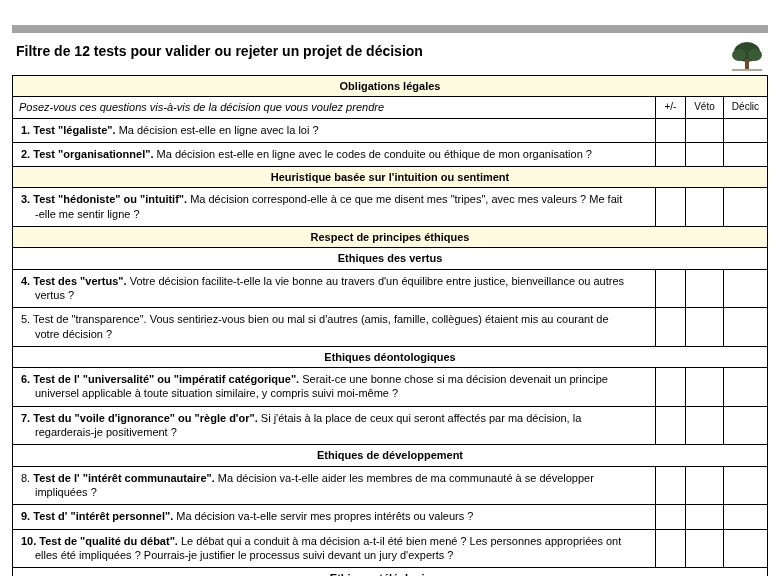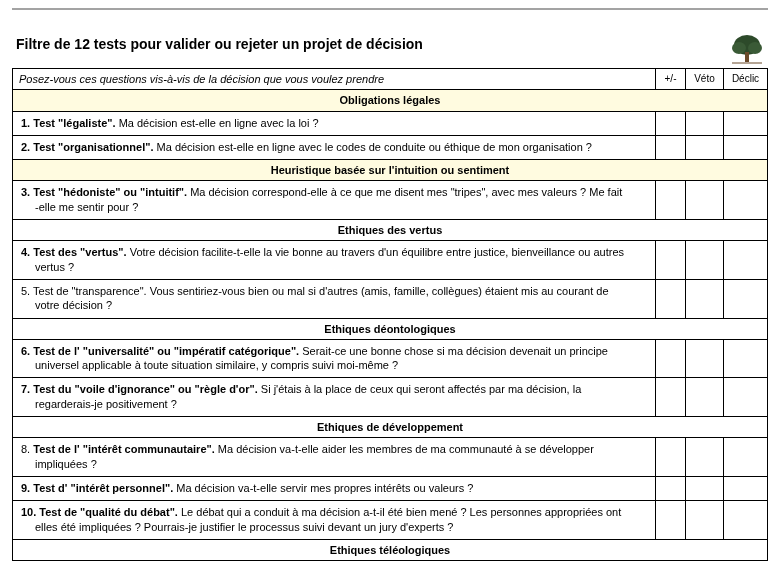--- a/index.html
+++ b/index.html
@@ -7,25 +7,26 @@
     font-family: Arial, Helvetica, sans-serif;
     font-size: 11px;
     color: #000;
     background: #fff;
     width: 780px;
     height: 576px;
     position: relative;
     padding: 8px 12px 0 12px;
   }
   .header-bar {
-    border-top: 2px solid #a3a3a3;
-    padding-top: 22px;
+    border-top: 8px solid #a3a3a3;
+    padding-top: 6px;
     display: flex;
     justify-content: space-between;
     align-items: flex-start;
+    margin-top: 17px;
   }
   .title {
     font-size: 14px;
     font-weight: bold;
     padding: 4px 0 10px 4px;
   }
   .logo {
     width: 42px;
     height: 36px;
     position: relative;
@@ -85,48 +86,51 @@
 
 <table>
   <colgroup>
     <col>
     <col class="col-pm">
     <col class="col-veto">
     <col class="col-decl">
   </colgroup>
   <tbody id="tbody">
       <tr>
+        <td class="section" colspan="4">Obligations légales</td>
+      </tr>
+      <tr>
         <td><span class="instr">Posez-vous ces questions vis-à-vis de la décision que vous voulez prendre</span></td>
         <td class="col-pm">+/-</td>
         <td class="col-veto">Véto</td>
         <td class="col-decl">Déclic</td>
-      </tr>
-      <tr>
-        <td class="section" colspan="4">Obligations légales</td>
       </tr>
       <tr class="test-row">
         <td><b>1. Test "légaliste".</b> Ma décision est-elle en ligne avec la loi ?</td>
         <td class="col-pm"></td>
         <td class="col-veto"></td>
         <td class="col-decl"></td>
       </tr>
       <tr class="test-row">
         <td><b>2. Test "organisationnel".</b> Ma décision est-elle en ligne avec le codes de conduite ou éthique de mon organisation ?</td>
         <td class="col-pm"></td>
         <td class="col-veto"></td>
         <td class="col-decl"></td>
       </tr>
       <tr>
         <td class="section" colspan="4">Heuristique basée sur l'intuition ou sentiment</td>
       </tr>
       <tr class="test-row">
-        <td><b>3. Test "hédoniste" ou "intuitif".</b> Ma décision correspond-elle à ce que me disent mes "tripes", avec mes valeurs ? Me fait<br><span class="indent">-elle me sentir pour ?</span></td>
+        <td><b>3. Test "hédoniste" ou "intuitif".</b> Ma décision correspond-elle à ce que me disent mes "tripes", avec mes valeurs ? Me fait<br><span class="indent">-elle me sentir ligne ?</span></td>
         <td class="col-pm"></td>
         <td class="col-veto"></td>
         <td class="col-decl"></td>
+      </tr>
+      <tr>
+        <td class="section" colspan="4">Respect de principes éthiques</td>
       </tr>
       <tr>
         <td class="subsection" colspan="4">Ethiques des vertus</td>
       </tr>
       <tr class="test-row">
         <td><b>4. Test des "vertus".</b>  Votre décision facilite-t-elle la vie bonne au travers d'un équilibre entre justice, bienveillance ou autres<br><span class="indent">vertus ?</span></td>
         <td class="col-pm"></td>
         <td class="col-veto"></td>
         <td class="col-decl"></td>
       </tr>

